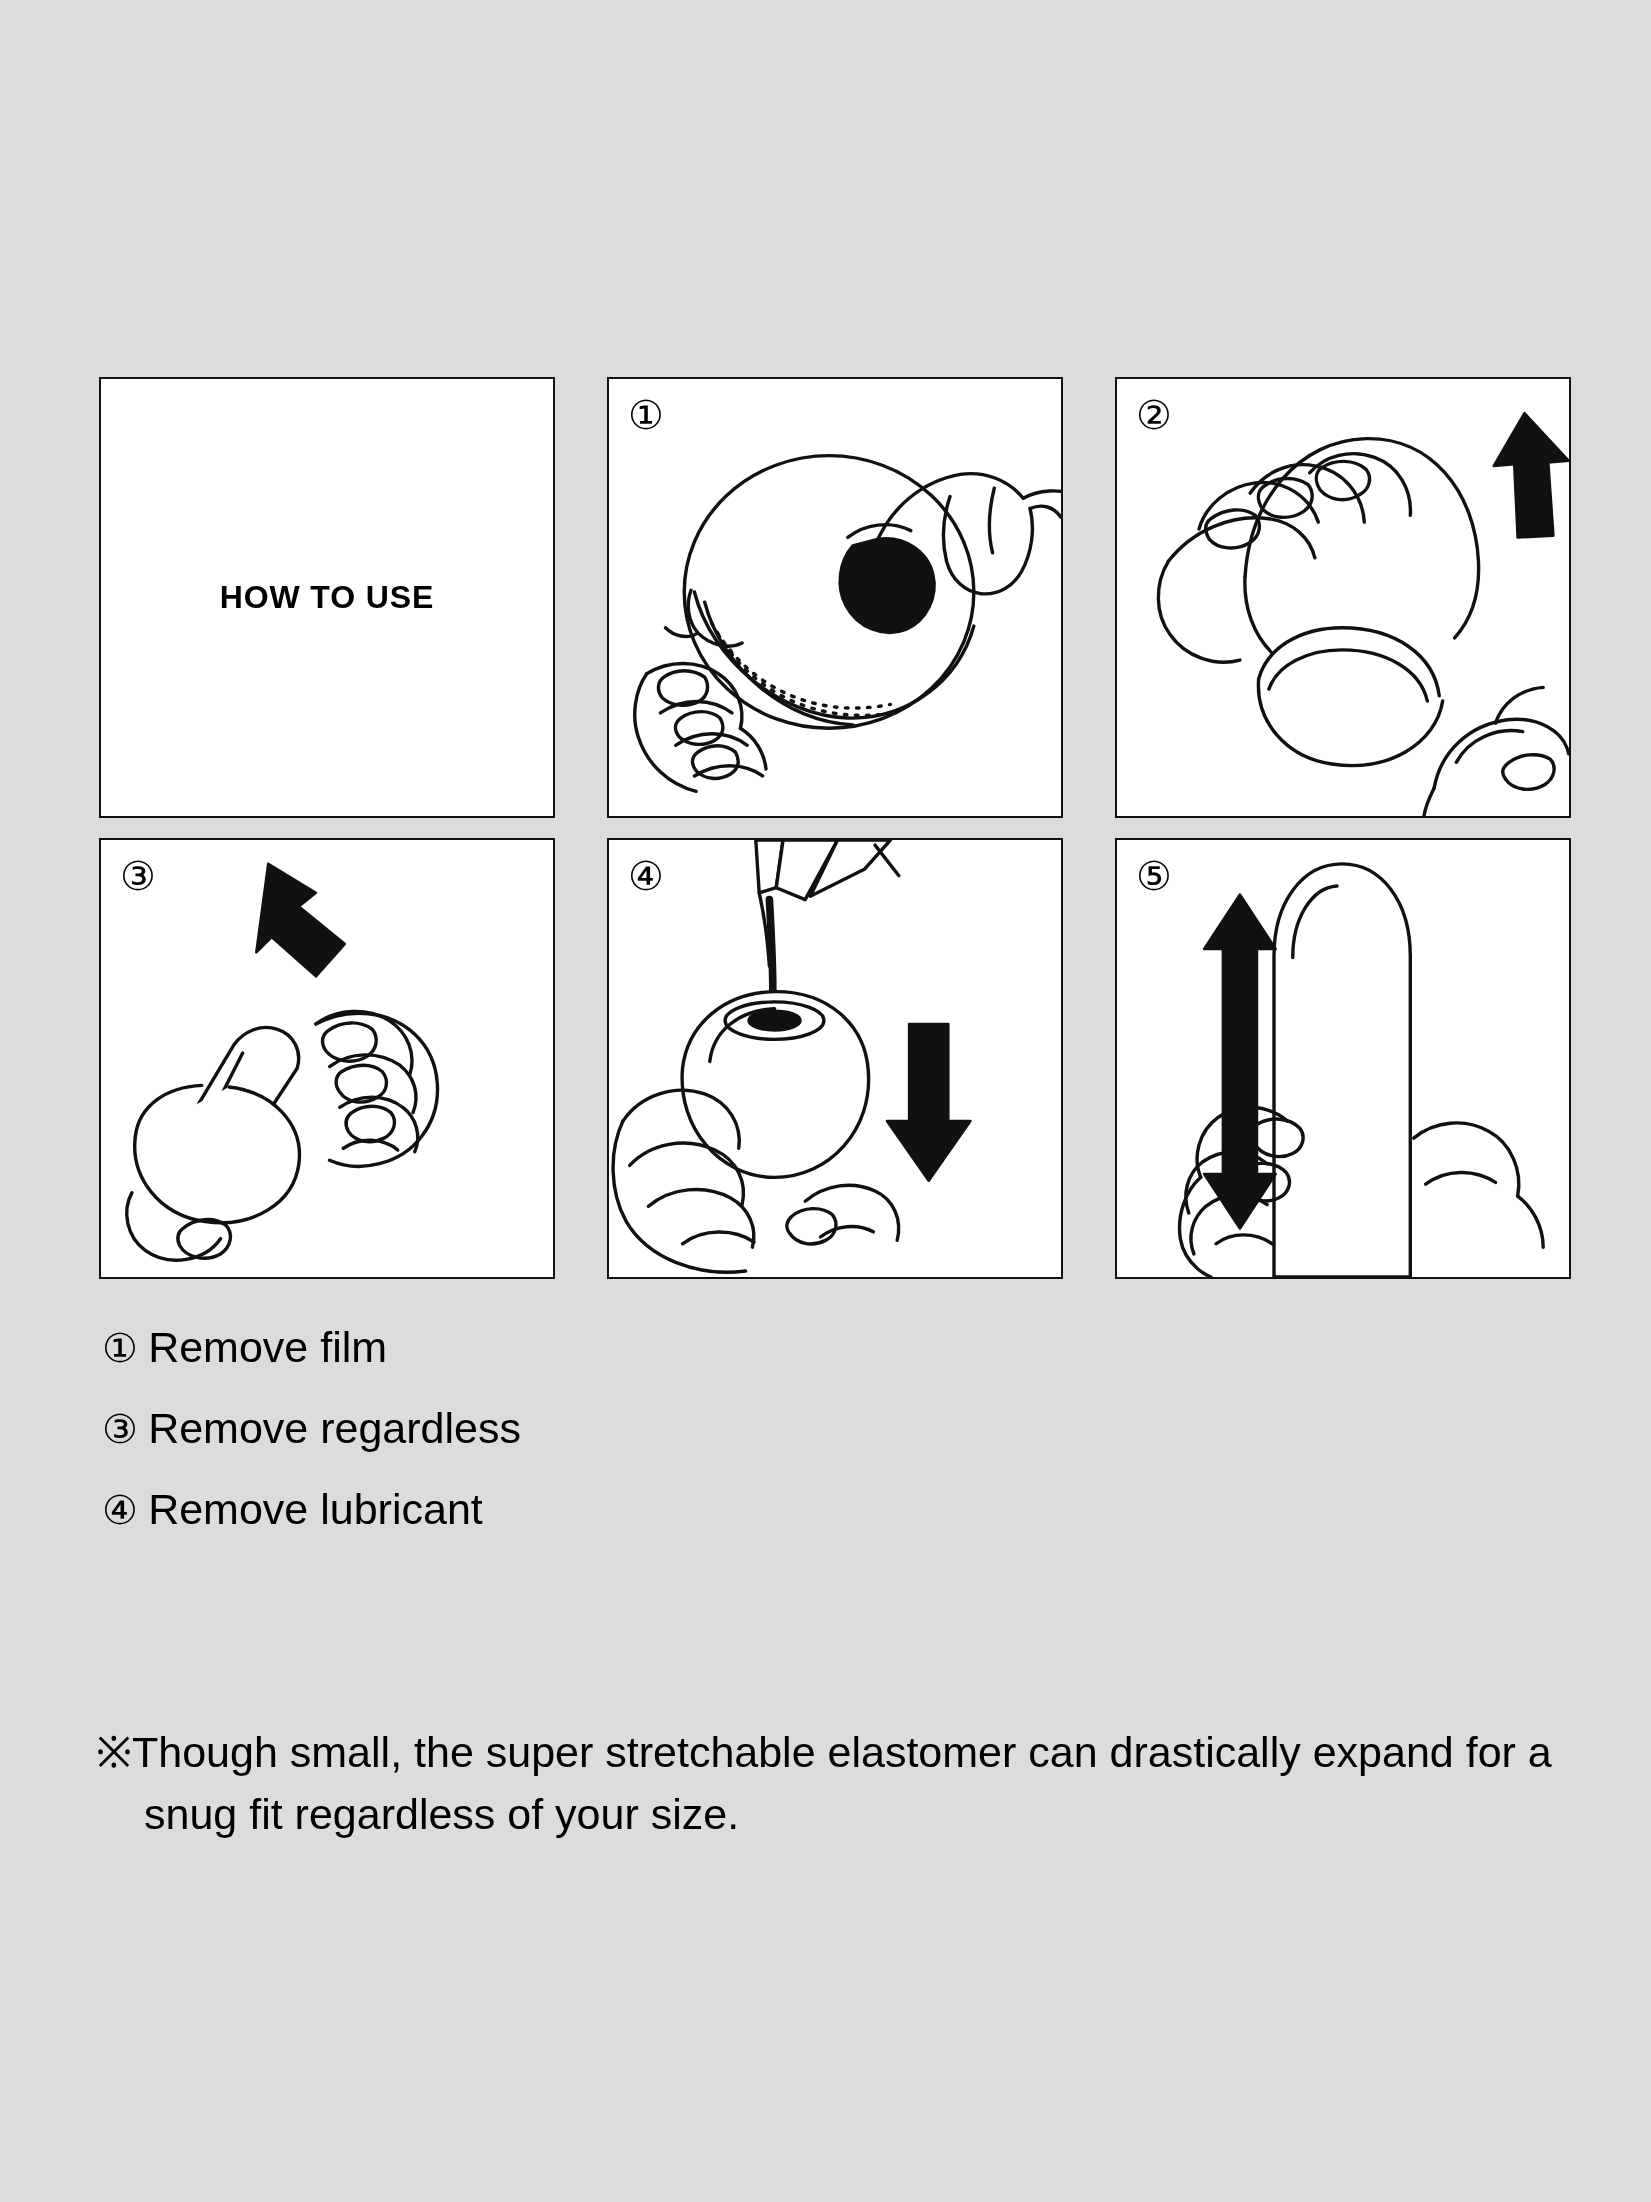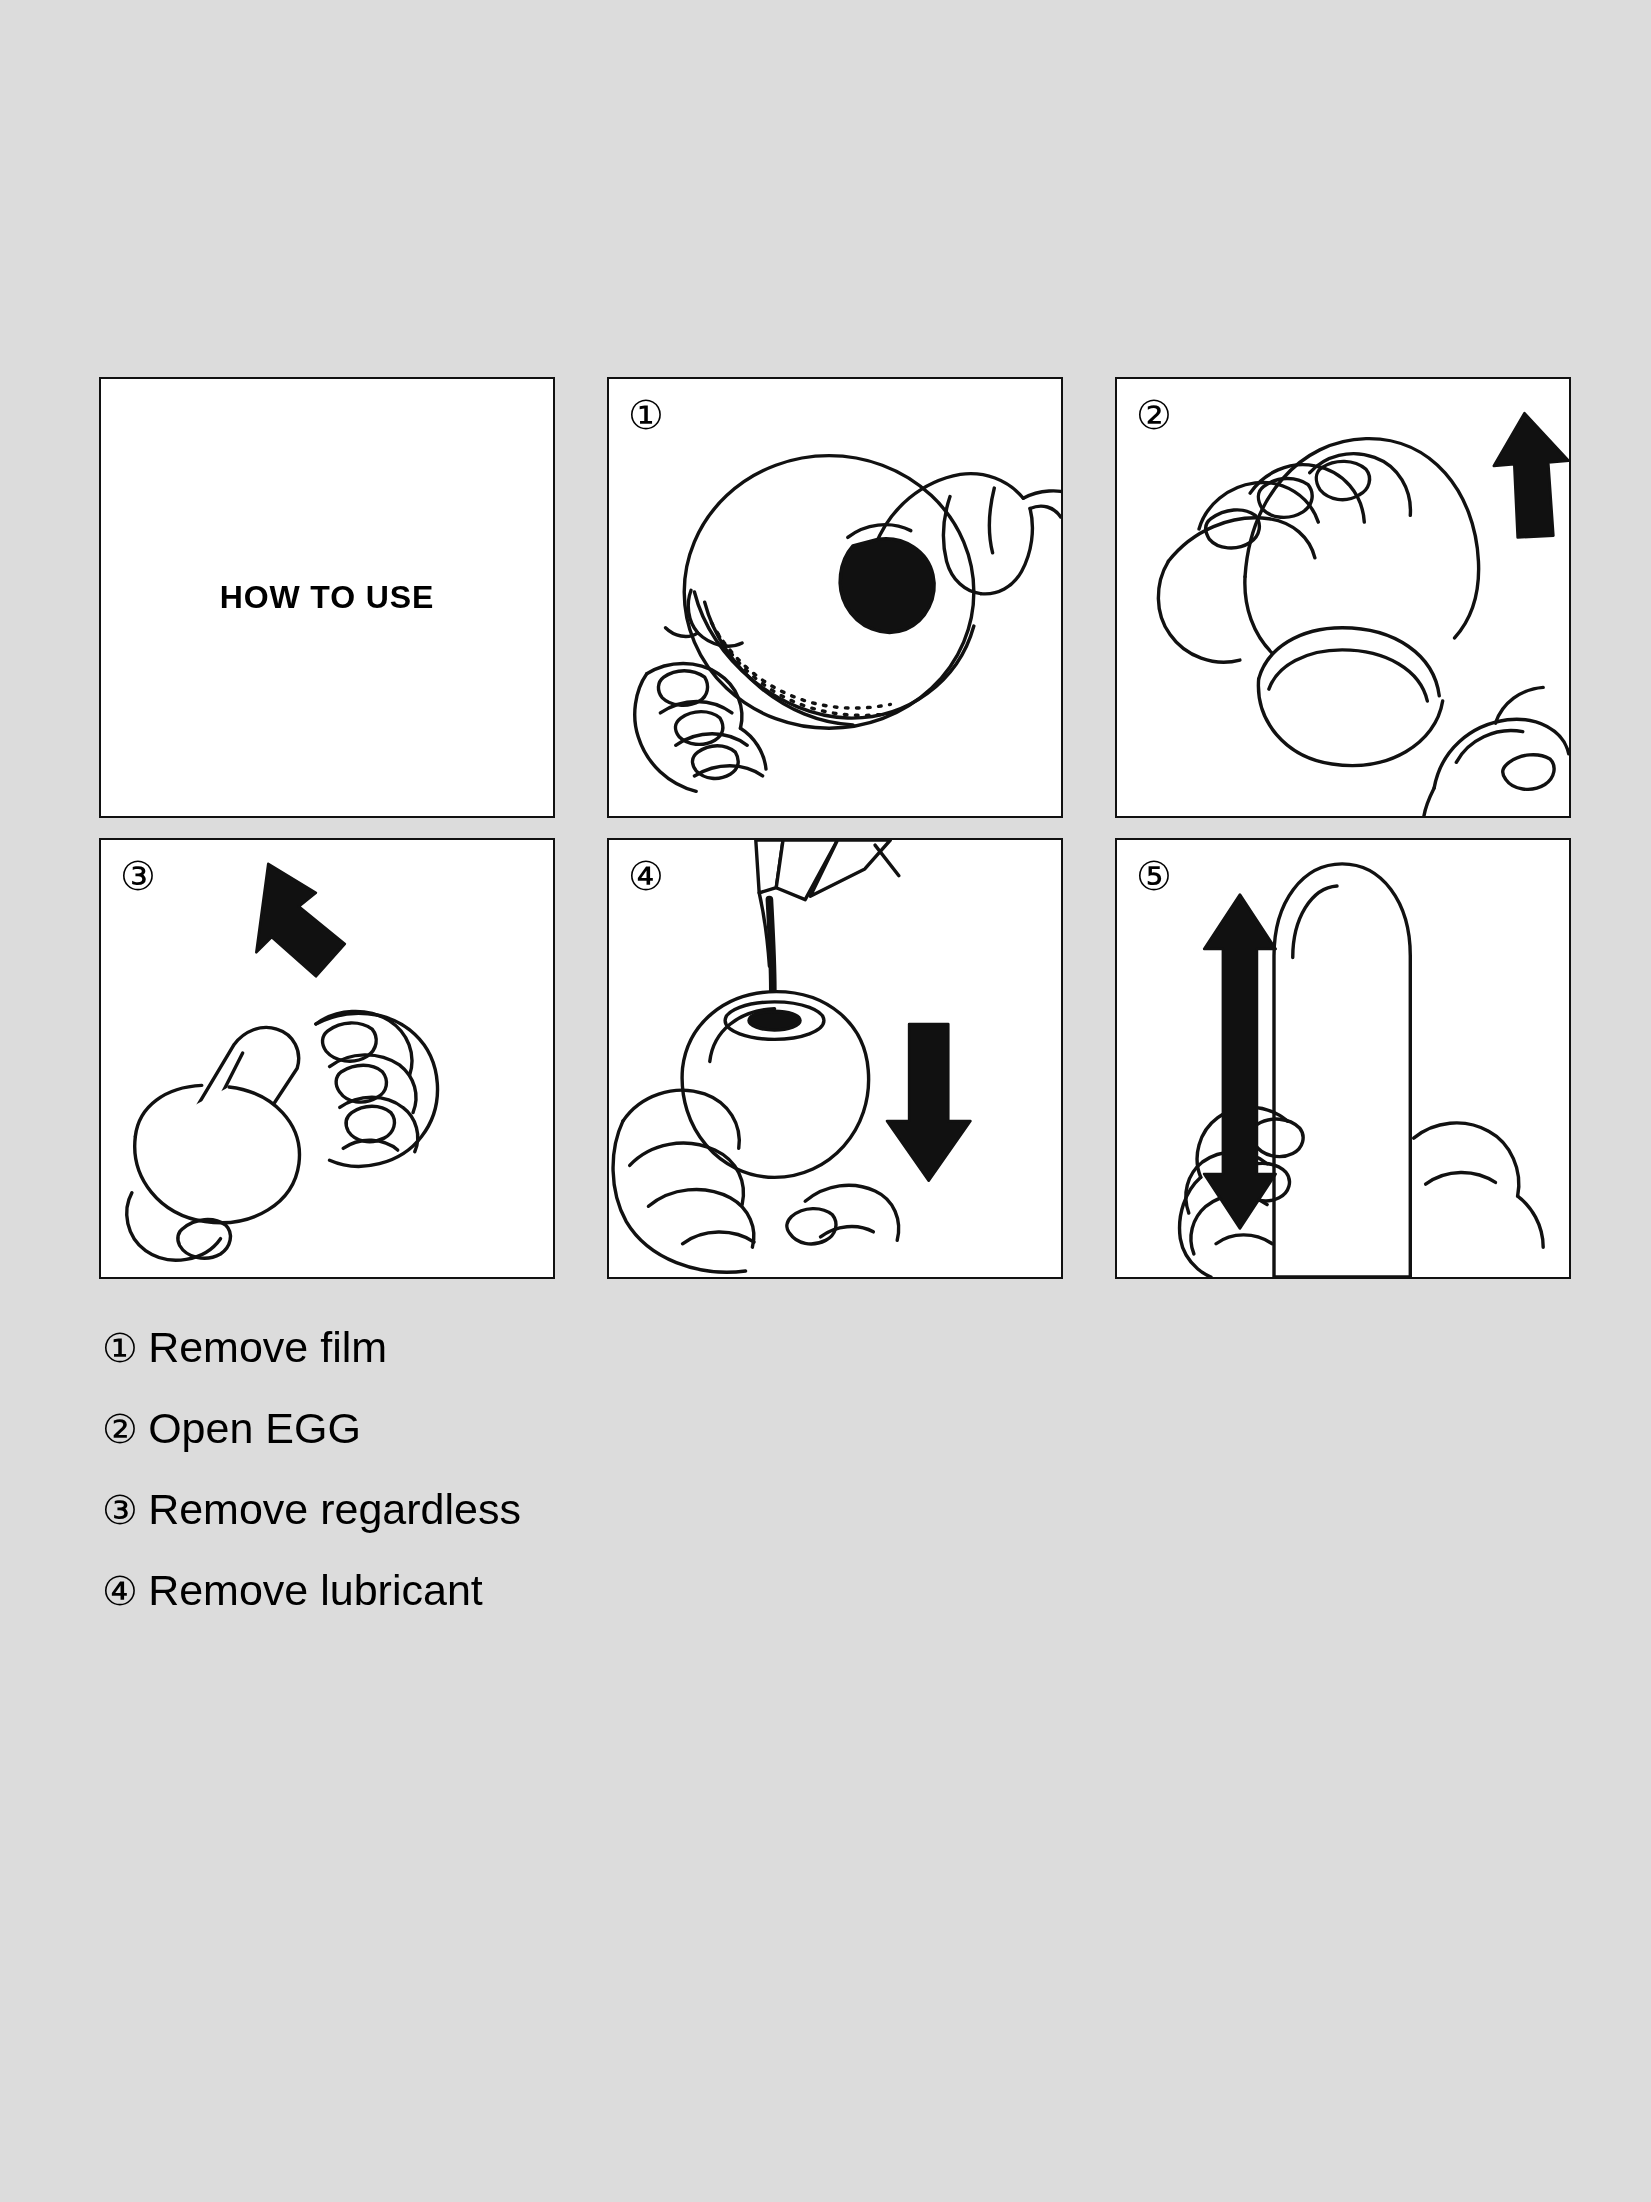--- a/index.html
+++ b/index.html
@@ -271,25 +271,27 @@
       </svg>
     </div>
 
   </div>
 
   <div class="steps">
     <div class="step-line">
       <span class="sym">①</span><span>Remove film</span>
     </div>
     <div class="step-line">
-      <span class="sym">②</span><span>Open EGG</span>
-    </div>
-    <div class="step-line">
       <span class="sym">③</span><span>Remove regardless</span>
     </div>
     <div class="step-line">
       <span class="sym">④</span><span>Remove lubricant</span>
     </div>
   </div>
 
+  <div class="note">
+    <div class="note-wrap">
+      <span class="sym">※</span><span class="note-body">Though small, the super stretchable elastomer can drastically expand for a snug fit regardless of your size.</span>
+    </div>
+  </div>
 
 </div>
 
 
 </body></html>

